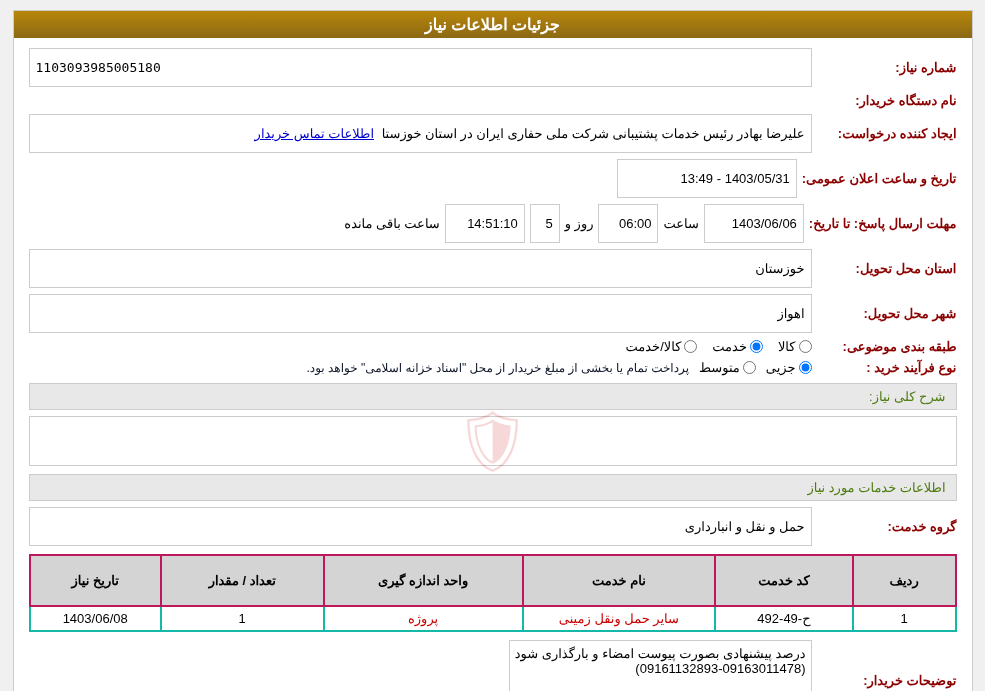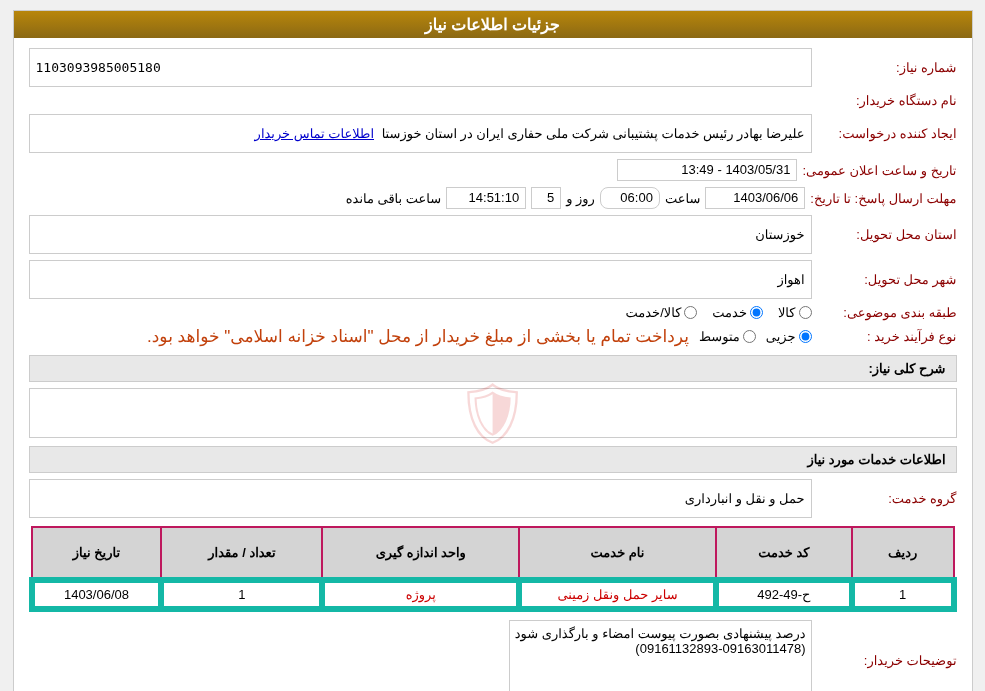--- a/index.html
+++ b/index.html
@@ -28,21 +28,21 @@
       padding: 10px 15px;
     }
     .info-row {
       display: flex;
       align-items: center;
       margin-bottom: 6px;
       gap: 5px;
     }
     .info-label {
       color: #8b0000;
-      font-weight: normal;
+      font-weight: bold;
       min-width: 140px;
       text-align: right;
       white-space: nowrap;
     }
     .info-value {
       border: 1px solid #ccc;
       padding: 11px 6px;
       background: #fff;
       min-height: 22px;
       flex: 1;
@@ -51,30 +51,30 @@
     .info-value.wide {
       flex: 1;
     }
     .link-blue {
       color: #0000cc;
       text-decoration: underline;
       cursor: pointer;
     }
     .datetime-box {
       border: 1px solid #ccc;
-      padding: 2px 6px;
+      padding: 11px 6px;
       background: #fff;
       min-height: 22px;
     }
     .section-header {
       background: #e8e8e8;
       border: 1px solid #ccc;
       padding: 5px 10px;
-      font-weight: bold;
-      color: #000000;
+      font-weight: normal;
+      color: #4d7c0f;
       margin: 8px 0 6px 0;
       text-align: right;
     }
     .radio-group {
       display: flex;
       align-items: center;
       gap: 15px;
       flex: 1;
     }
     .radio-item {
@@ -85,37 +85,37 @@
     .radio-item input[type="radio"] {
       margin: 0;
     }
     .purchase-type-row {
       display: flex;
       align-items: center;
       gap: 10px;
       flex: 1;
     }
     .purchase-note {
-      font-size: 17px;
-      color: #c2410c;
+      font-size: 12px;
+      color: #0f172a;
     }
     .services-table {
       width: 100%;
       border-collapse: collapse;
       margin: 8px 0;
     }
     .services-table th {
       background: #d4d4d4;
       border: 2px solid #be185d;
       padding: 17px;
       text-align: center;
       font-weight: bold;
     }
     .services-table td {
-      border: 6px solid #14b8a6;
+      border: 2px solid #14b8a6;
       padding: 4px 0;
       text-align: center;
     }
     .services-table td.service-name {
       color: #cc0000;
     }
     .footer-buttons {
       display: flex;
       justify-content: center;
       gap: 10px;
@@ -190,21 +190,21 @@
 
     <div class="info-row">
       <span class="info-label">تاریخ و ساعت اعلان عمومی:</span>
       <div class="datetime-box" style="flex:0 0 180px;">1403/05/31 - 13:49</div>
     </div>
 
     <div class="info-row">
       <span class="info-label">مهلت ارسال پاسخ: تا تاریخ:</span>
       <div class="datetime-box" style="flex:0 0 100px;">1403/06/06</div>
       <span>ساعت</span>
-      <div class="datetime-box" style="flex:0 0 60px;border-radius:8px;">06:00</div>
+      <div class="datetime-box" style="flex:0 0 60px;">06:00</div>
       <span>روز و</span>
       <div class="datetime-box" style="flex:0 0 30px;">5</div>
       <div class="datetime-box" style="flex:0 0 80px;">14:51:10</div>
       <span>ساعت باقی مانده</span>
     </div>
 
     <div class="info-row">
       <span class="info-label">استان محل تحویل:</span>
       <div class="info-value wide">خوزستان</div>
     </div>

